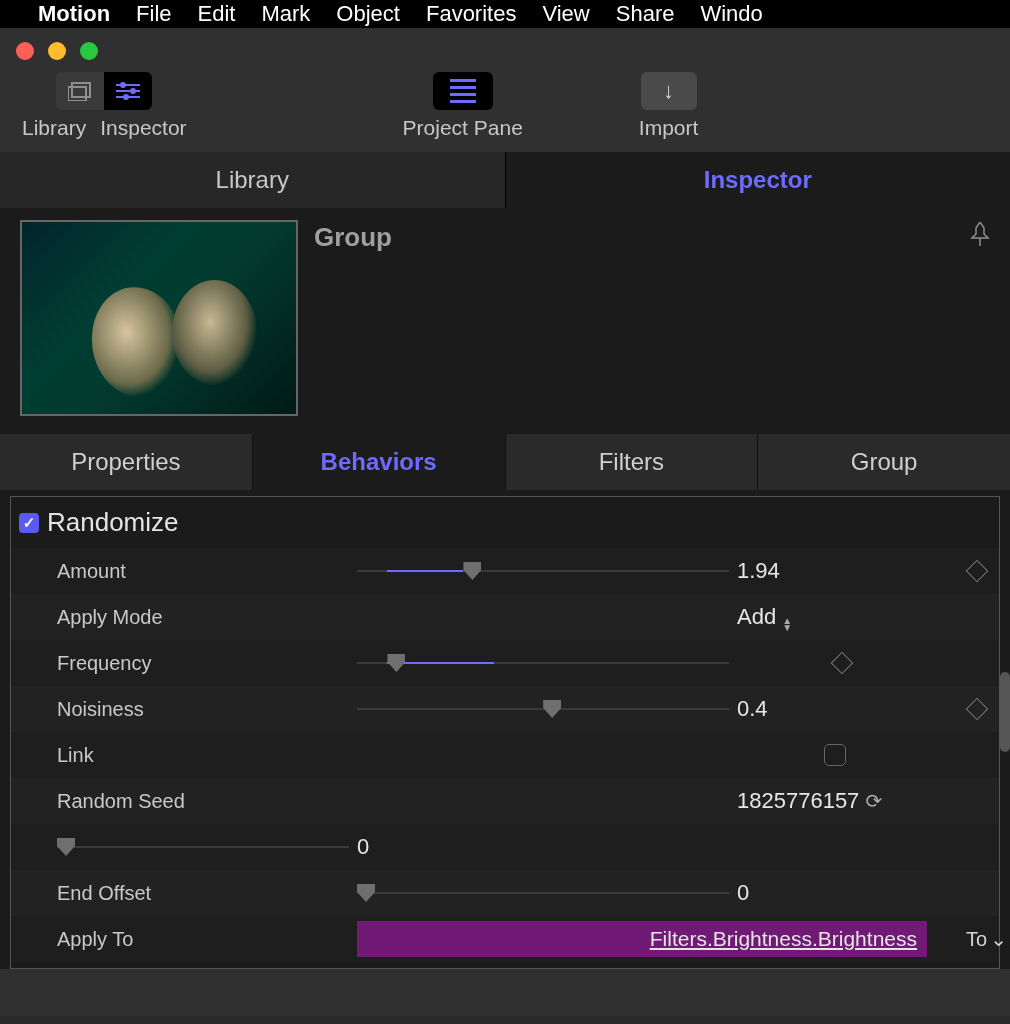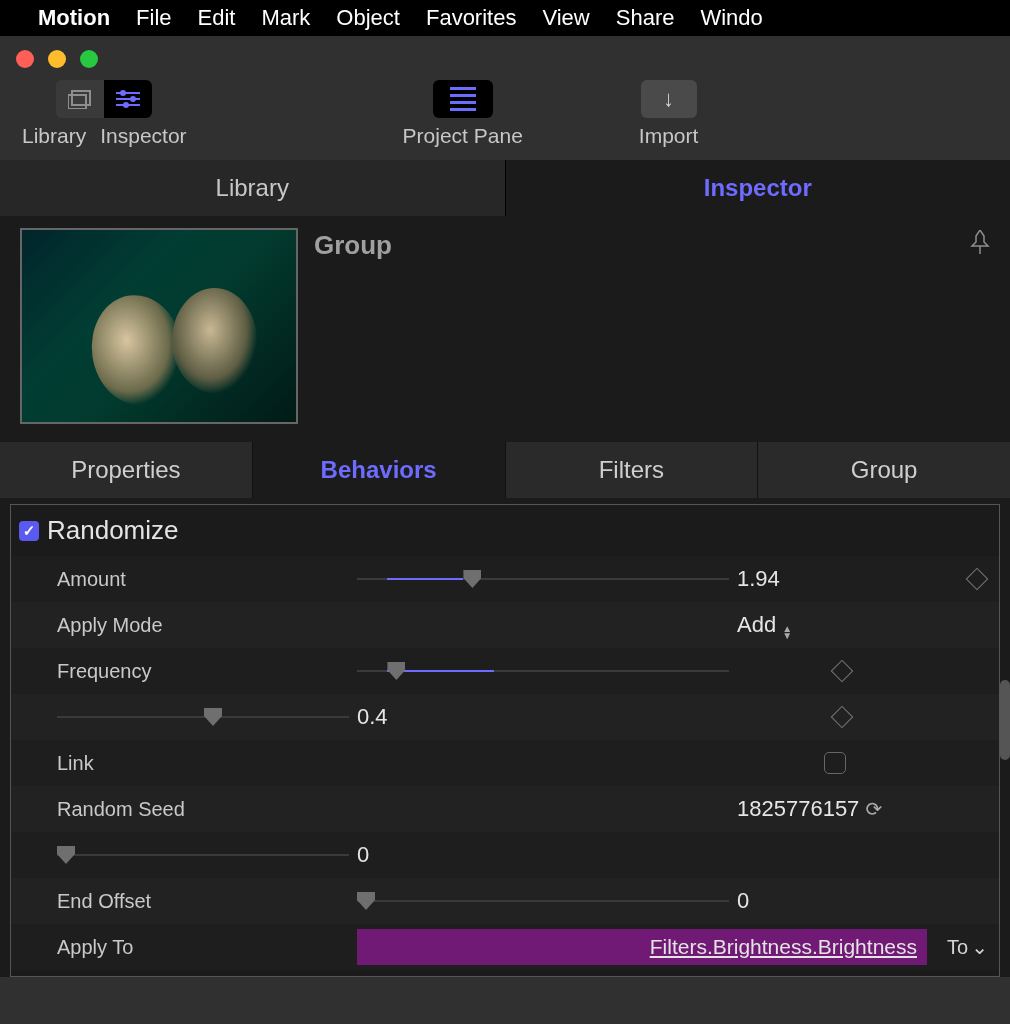--- a/index.html
+++ b/index.html
@@ -9,21 +9,21 @@
   color: #b8b8b8;
   width: 1010px;
   height: 1024px;
   overflow: hidden;
   font-size: 20px;
   user-select: none;
 }
 
 
 .mac-menubar {
-  height: 36px;
+  height: 28px;
   background: #000;
   display: flex;
   align-items: center;
   padding: 0 12px;
   gap: 26px;
   color: #fff;
   font-size: 22px;
 }
 .mac-menubar .apple { font-size: 24px; line-height: 1; }
 .mac-menubar .app-name { font-weight: 700; }
@@ -229,21 +229,21 @@
   background:#701a75;
   color:#e4e4e4;
   font-size:21px;
   text-align:right;
   padding:6px 10px;
   margin-right:20px;
   text-decoration:underline;
 }
 .applyto-btn {
   color:#d5d5d5; font-size:20px;
-  display:flex;align-items:center;justify-content:flex-start;gap:3px;
+  display:flex;align-items:center;justify-content:flex-end;gap:3px;
 }
 
 .updown {
   display:inline-flex;flex-direction:column;line-height:7px;font-size:10px;color:#aaa;margin-left:6px;
 }
 
 .scrollbar-right {
   position:absolute;
   right:0; top:520px;
   width:10px; height:80px;
@@ -387,20 +387,21 @@
           <div class="slider-track"></div>
           <div class="slider-fill" style="left:8%;width:28%;"></div>
           <div class="slider-thumb" style="left:8%;"></div>
         </div>
         <div>
             <div class="keyframe"></div>
           </div>
       </div>
 
       <div class="param-row">
+        <div class="param-label">Noisiness</div>
         <div class="slider-cell">
           <div class="slider-track"></div>
           <div class="slider-thumb" style="left:49%;"></div>
         </div>
         <div class="value-cell">0.4</div>
         <div>
             <div class="keyframe"></div>
           </div>
       </div>
 

